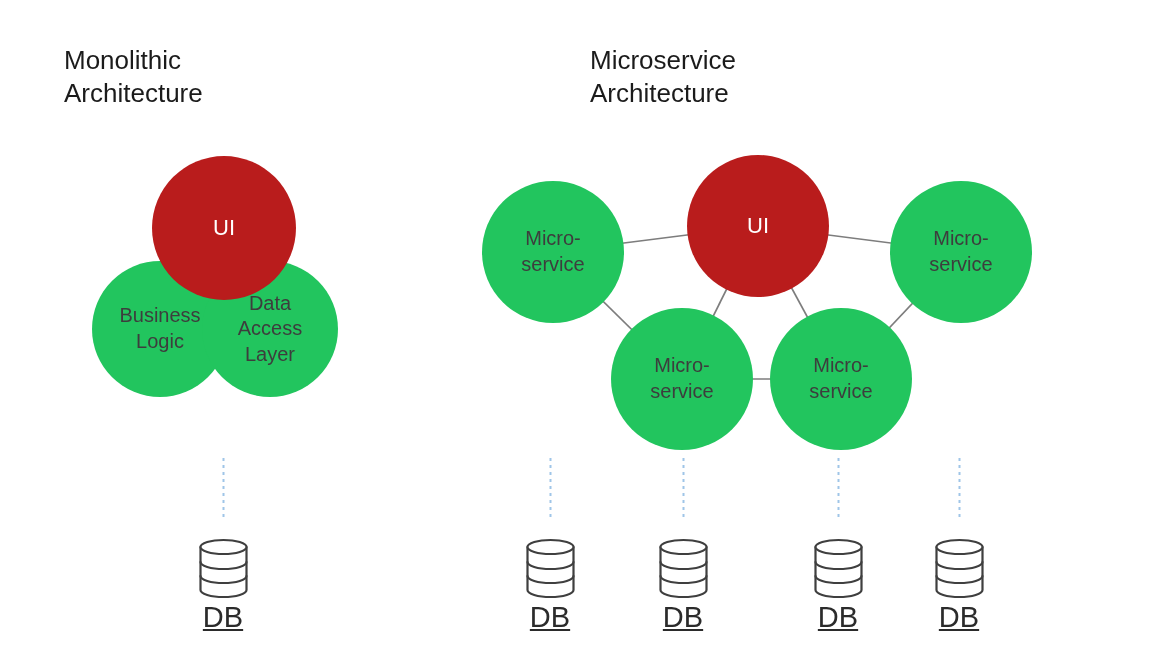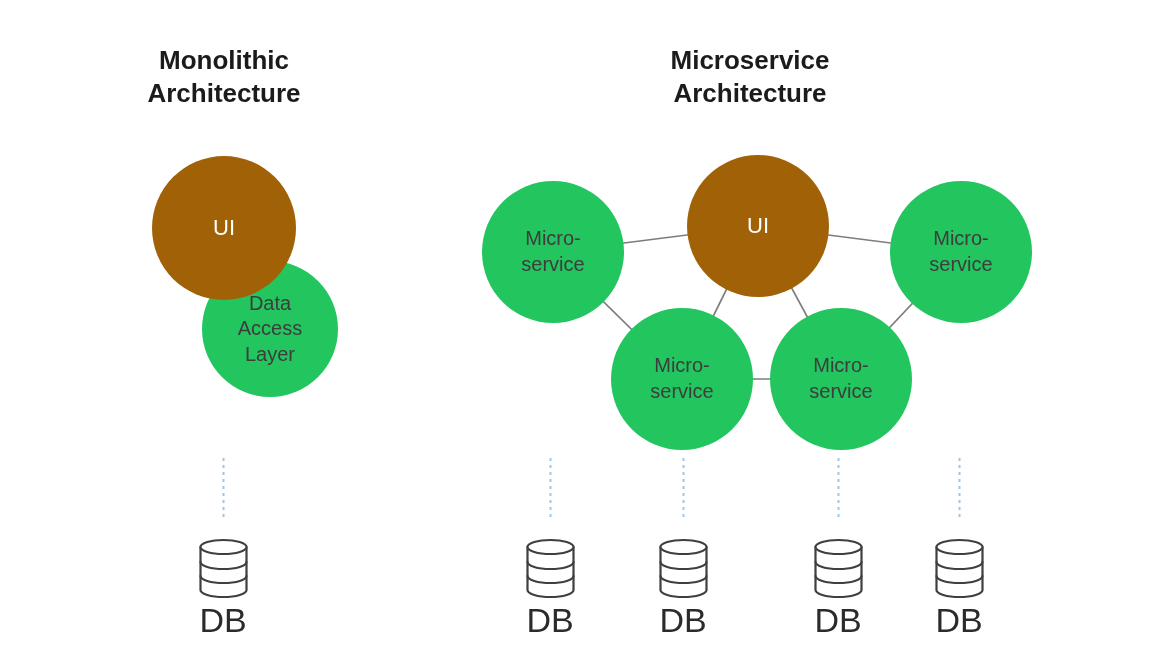--- a/index.html
+++ b/index.html
@@ -11,23 +11,22 @@
     position: relative;
     width: 1165px;
     height: 670px;
     background: #ffffff;
     font-family: "Liberation Sans", sans-serif;
     overflow: hidden;
   }
   .title {
     position: absolute;
     width: 320px;
-    text-align: center;
     font-size: 26px;
-    font-weight: bold;
+    font-weight: normal;
     line-height: 33px;
     color: #1b1b1b;
     white-space: pre-line;
     top: 44px;
   }
   #monolith-title { left: 64px; }
   #micro-title { left: 590px; }
 
   .circle {
     position: absolute;
@@ -39,21 +38,21 @@
     white-space: pre-line;
     line-height: 1.28;
   }
   .gray-circle {
     background: #22c55e;
     color: #3d3d3d;
     font-size: 20px;
     z-index: 2;
   }
   .blue-circle {
-    background: #a16207;
+    background: #b91c1c;
     color: #ffffff;
     font-size: 22px;
     z-index: 3;
   }
 
   
   #mono-business { left: 92px;  top: 261px; width: 136px; height: 136px; }
   #mono-data     { left: 202px; top: 261px; width: 136px; height: 136px; }
   #mono-ui       { left: 152px; top: 156px; width: 144px; height: 144px; }
 
@@ -67,23 +66,24 @@
   svg#diagram-layer {
     position: absolute;
     left: 0; top: 0;
     z-index: 1;
   }
   .db-label {
     position: absolute;
     top: 601px;
     width: 90px;
     text-align: center;
-    font-size: 34px;
+    font-size: 29px;
     color: #2b2b2b;
     z-index: 2;
+    text-decoration: underline;
   }
 </style>
 </head>
 <body>
 
 <div id="stage">
 
   <svg id="diagram-layer" width="1165" height="670" viewBox="0 0 1165 670">
     <defs>
       <g id="db-cyl" stroke="#3f3f3f" stroke-width="2.2" fill="#ffffff" stroke-linecap="round">
@@ -117,20 +117,22 @@
     <use href="#db-cyl" x="683.5" y="540"></use>
     <use href="#db-cyl" x="838.5" y="540"></use>
     <use href="#db-cyl" x="959.5" y="540"></use>
   </svg>
 
   <div class="title" id="monolith-title">Monolithic
 Architecture</div>
   <div class="title" id="micro-title">Microservice
 Architecture</div>
 
+  <div class="circle gray-circle" id="mono-business">Business
+Logic</div>
   <div class="circle gray-circle" id="mono-data">Data
 Access
 Layer</div>
   <div class="circle blue-circle" id="mono-ui">UI</div>
 
   <div class="circle gray-circle" id="ms-left">Micro-
 service</div>
   <div class="circle gray-circle" id="ms-right">Micro-
 service</div>
   <div class="circle gray-circle" id="ms-bottom-left">Micro-

